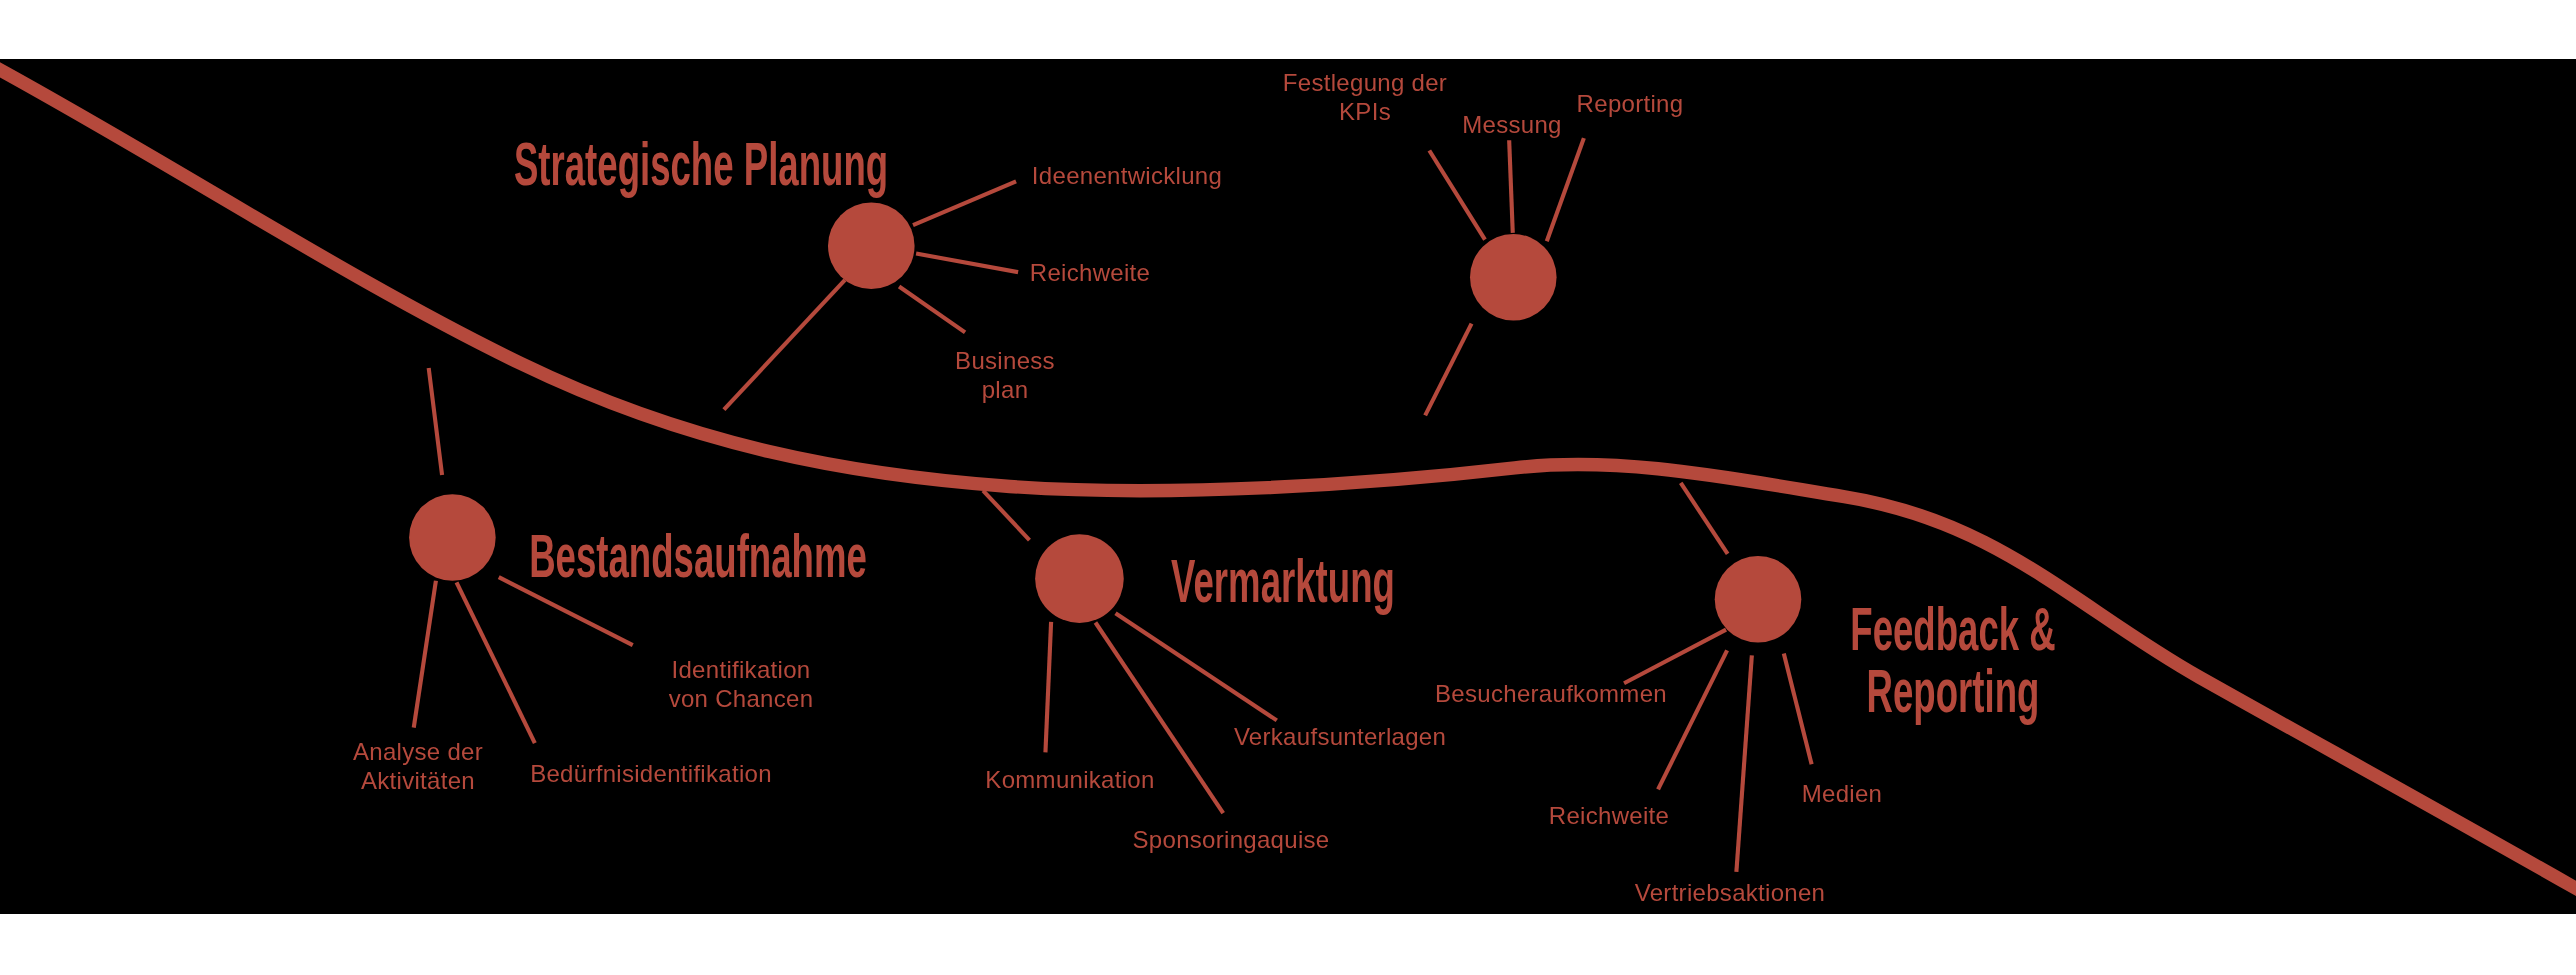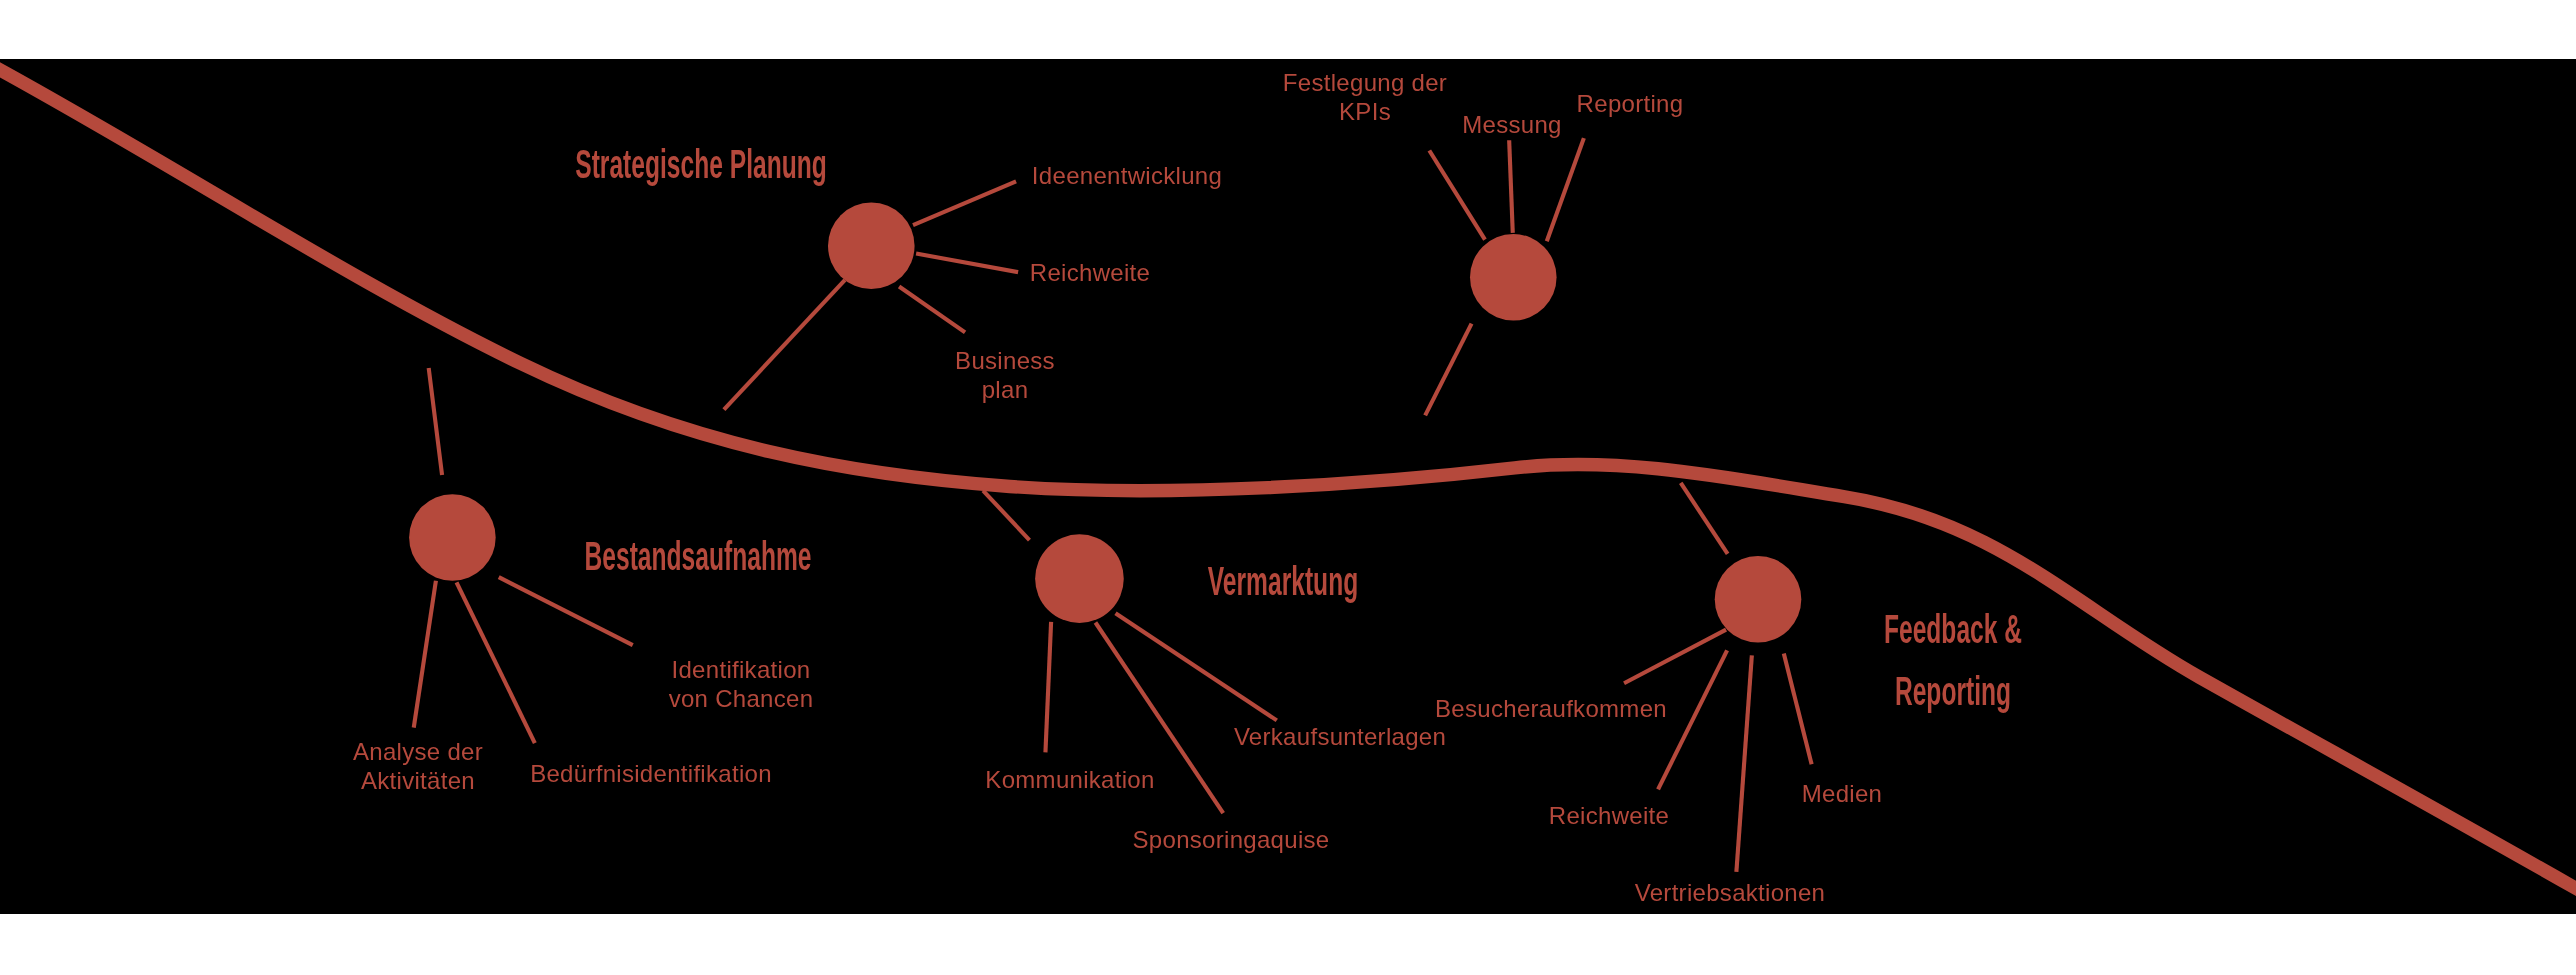--- a/index.html
+++ b/index.html
@@ -20,21 +20,21 @@
     line-height:29px;
     text-align:center;
     white-space:pre-line;
     letter-spacing:0.3px;
   }
   .node-title{
     position:absolute;
     transform:translate(-50%,-50%);
     color:var(--accent,#b5493c);
     font-weight:bold;
-    font-size:41px;
+    font-size:61px;
     line-height:62px;
     text-align:center;
     white-space:pre-line;
   }
   .node-title .condense{
     display:inline-block;
     transform:scaleX(0.6);
     transform-origin:50% 50%;
   }
 </style>
@@ -109,18 +109,18 @@
   <div class="label" style="left:741px;top:684px;">Identifikation
 von Chancen</div>
   <div class="label" style="left:418px;top:766px;">Analyse der
 Aktivitäten</div>
   <div class="label" style="left:651px;top:773px;">Bedürfnisidentifikation</div>
 
   <div class="label" style="left:1070px;top:779px;">Kommunikation</div>
   <div class="label" style="left:1231px;top:839px;">Sponsoringaquise</div>
   <div class="label" style="left:1340px;top:736px;">Verkaufsunterlagen</div>
 
-  <div class="label" style="left:1551px;top:708px;">Besucheraufkommen</div>
+  <div class="label" style="left:1551px;top:693px;">Besucheraufkommen</div>
   <div class="label" style="left:1609px;top:815px;">Reichweite</div>
   <div class="label" style="left:1842px;top:793px;">Medien</div>
   <div class="label" style="left:1730px;top:892px;">Vertriebsaktionen</div>
 </div>
 
 
 </body></html>

